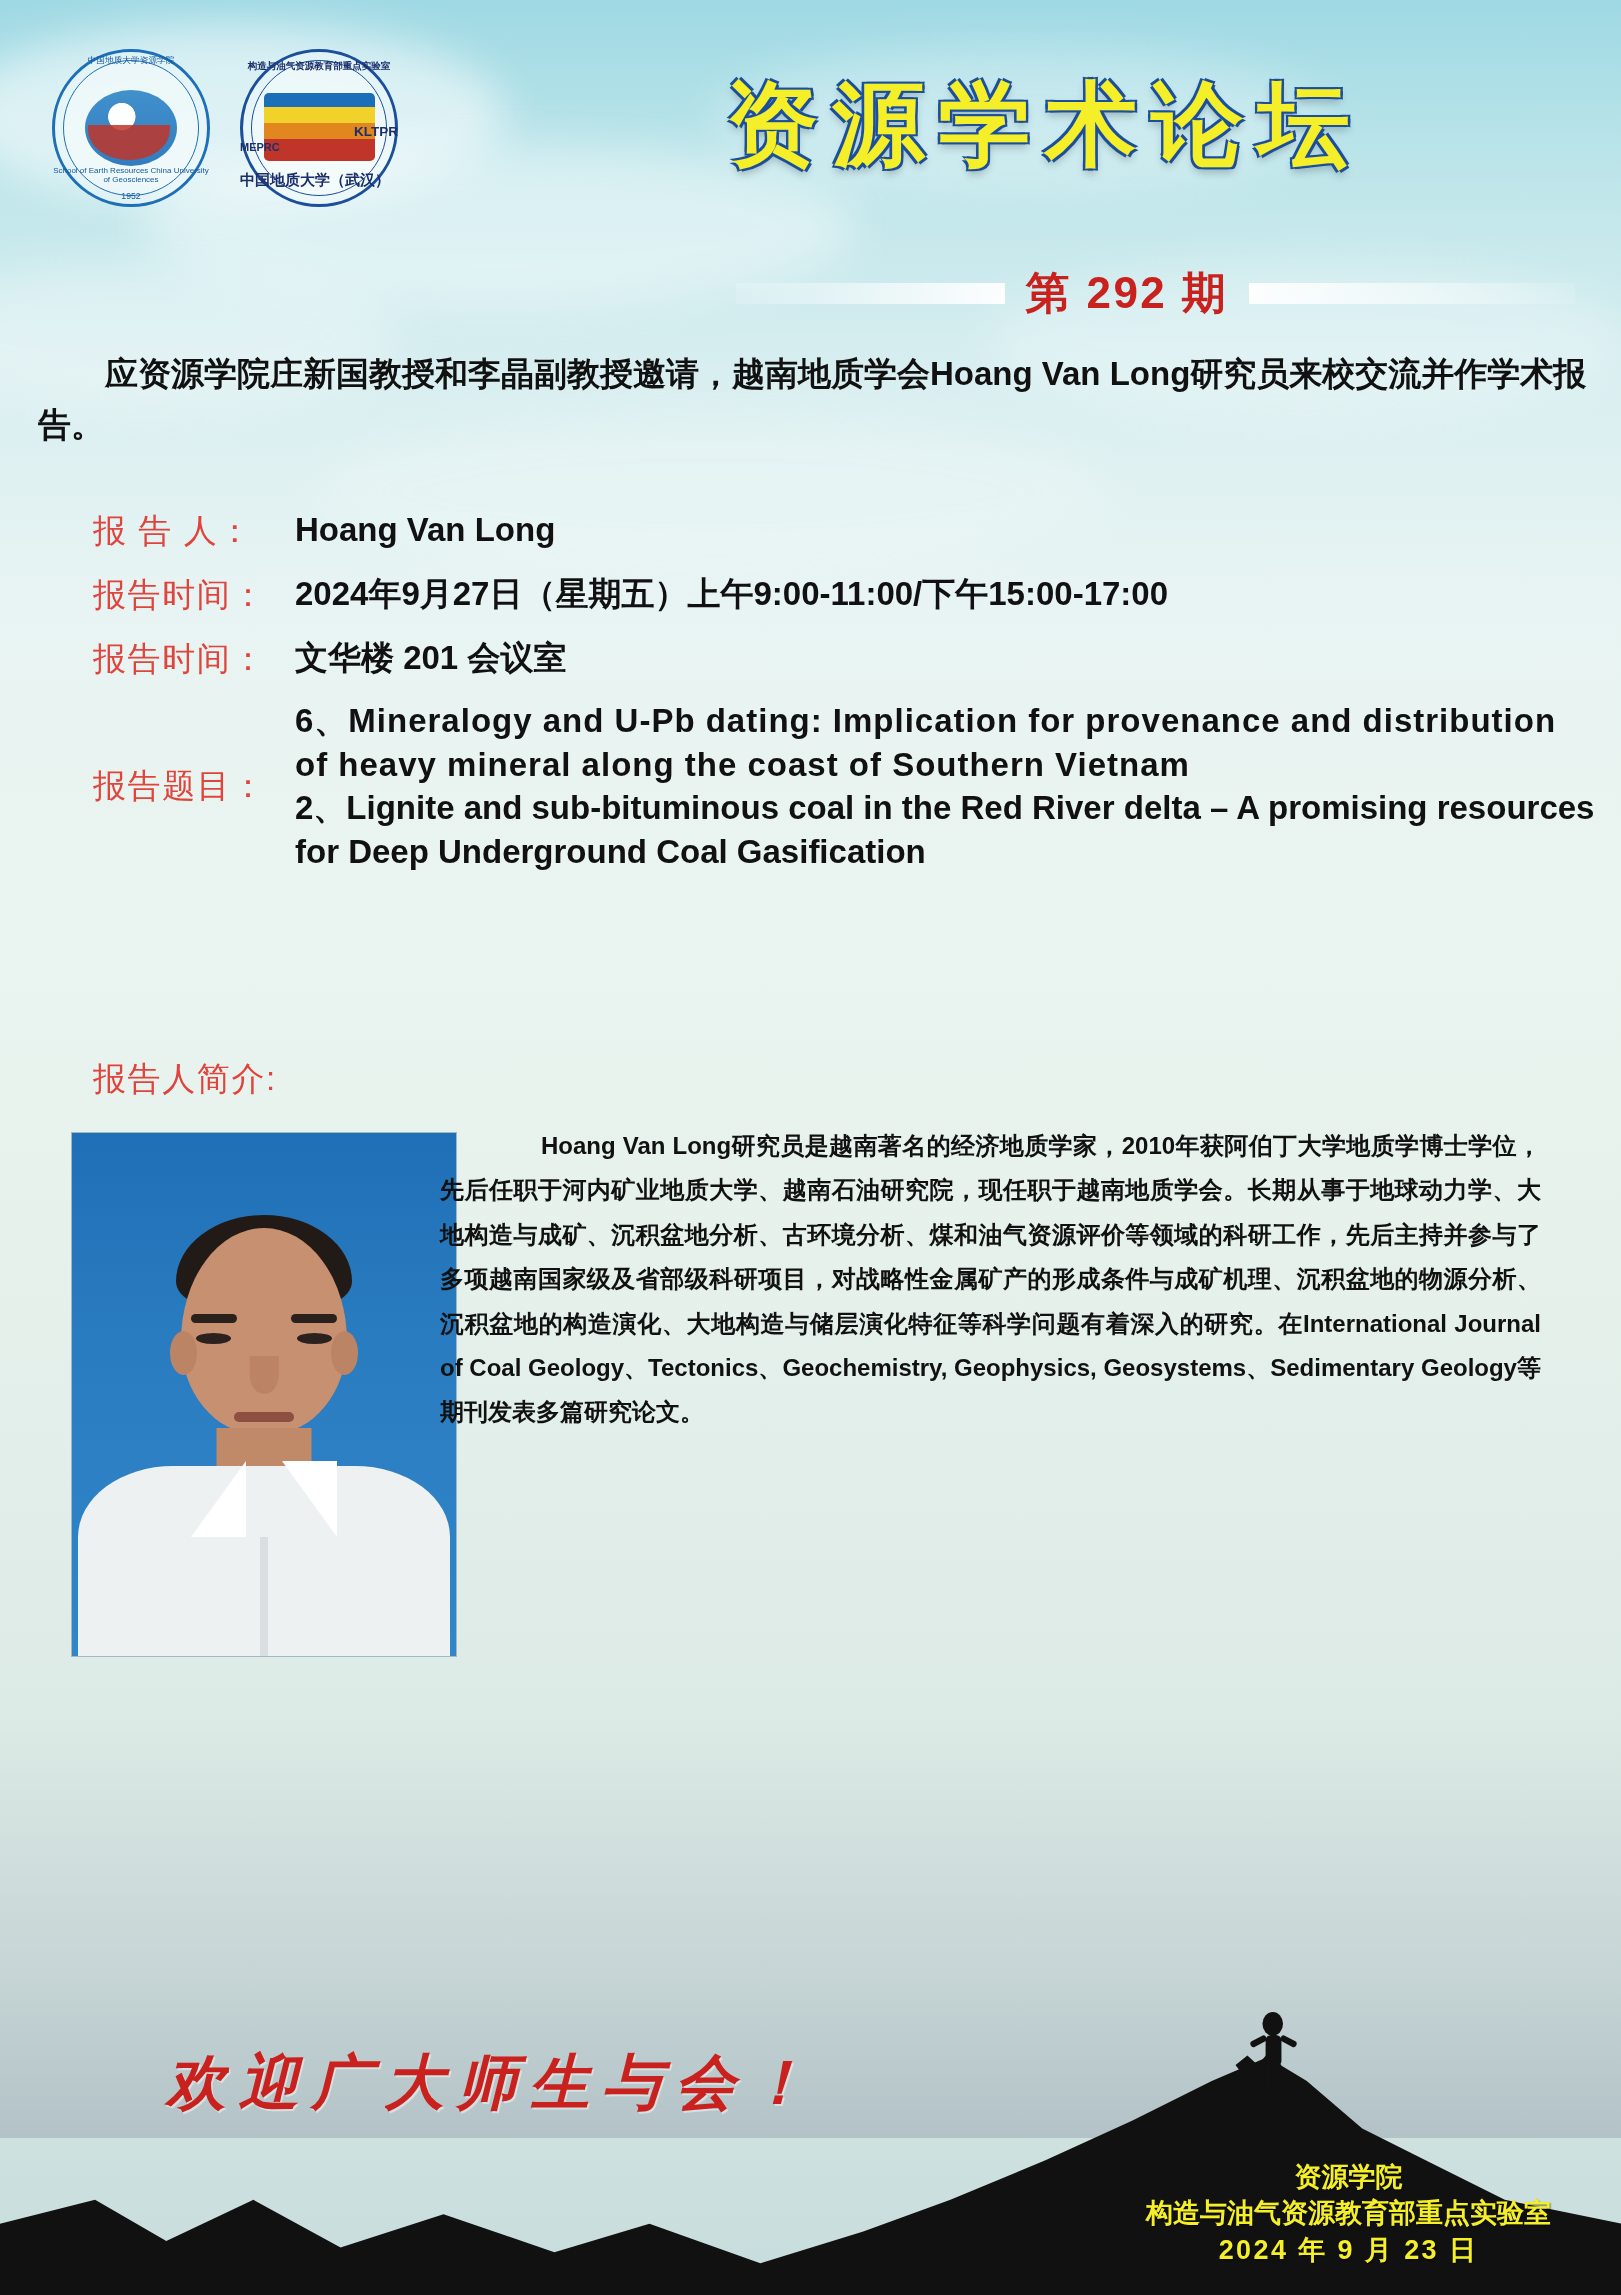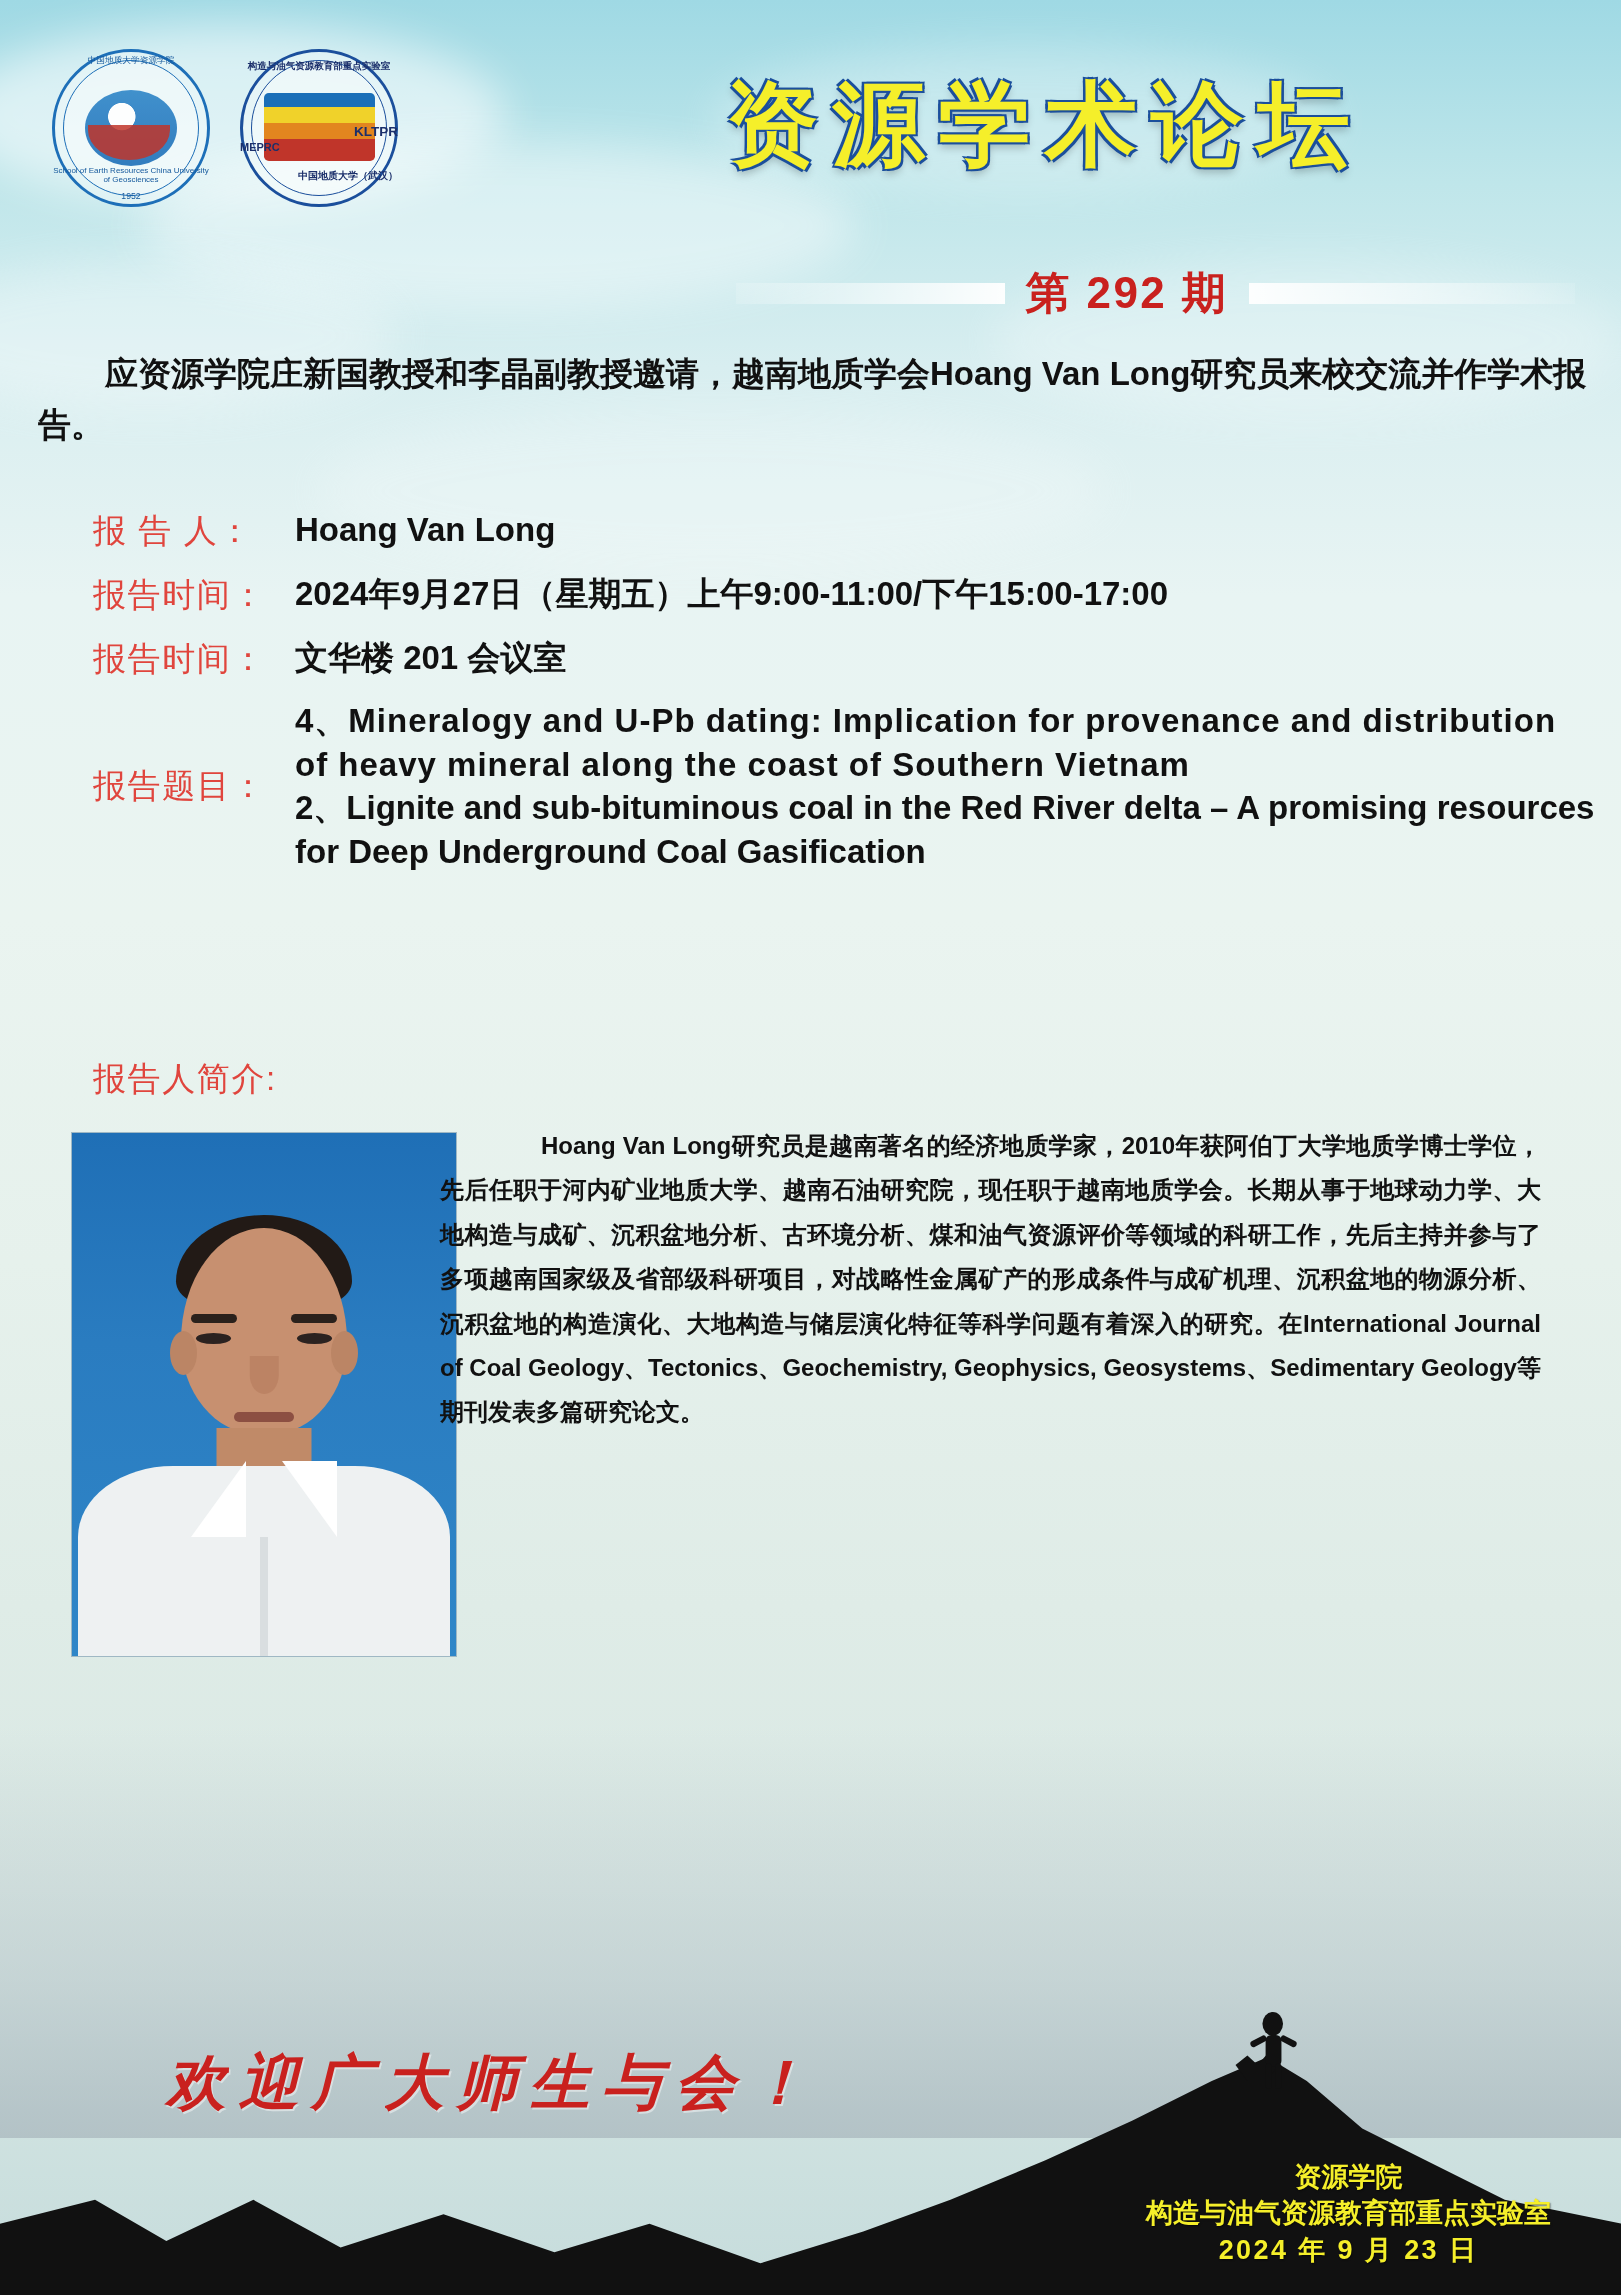--- a/index.html
+++ b/index.html
@@ -135,22 +135,22 @@
   .logo2 .b4 { top:46px;height:22px; background:#c0352a; }
   .logo2 .k1 {
     position:absolute; left:0; right:0; top:76px; text-align:right;
     font-size:13.5px; font-weight:bold; color:#1b2f6b; line-height:1.1;
   }
   .logo2 .k2 {
     position:absolute; left:0; right:0; top:92px; text-align:left;
     font-size:11px; font-weight:bold; color:#1b2f6b; line-height:1.1;
   }
   .logo2 .k3 {
-    position:absolute; left:0; right:0; bottom:24px; text-align:right;
-    font-size:10px; font-weight:bold; color:#1b2f6b;
+    position:absolute; left:0; right:0; bottom:17px; text-align:left;
+    font-size:15px; font-weight:bold; color:#1b2f6b;
   }
   .logo2 .k0 {
     position:absolute; left:0; right:0; top:11px; text-align:center;
     font-size:9.5px; font-weight:bold; color:#1b2f6b;
   }
 
   .main-title {
     position: absolute;
     left: 570px;
     top: 63px;
@@ -455,21 +455,21 @@
     </div>
 
     <div class="info-row">
       <div class="info-label">报告时间：</div>
       <div class="info-value">文华楼 201 会议室</div>
     </div>
 
     <div class="info-row">
       <div class="info-label">报告题目：</div>
       <div class="info-value title-lines">
-        <div class="title-line-1">4、Mineralogy and U-Pb dating: Implication for provenance and distribution of heavy mineral along the coast of Southern Vietnam</div>
+        <div class="title-line-1">6、Mineralogy and U-Pb dating: Implication for provenance and distribution of heavy mineral along the coast of Southern Vietnam</div>
         <div class="title-line-2">2、Lignite and sub-bituminous coal in the Red River delta – A promising resources for Deep Underground Coal Gasification</div>
       </div>
     </div>
   </div>
 
   <div class="bio-label">报告人简介:</div>
 
   <div class="portrait">
     <div class="hair"></div>
     <div class="head"></div>

